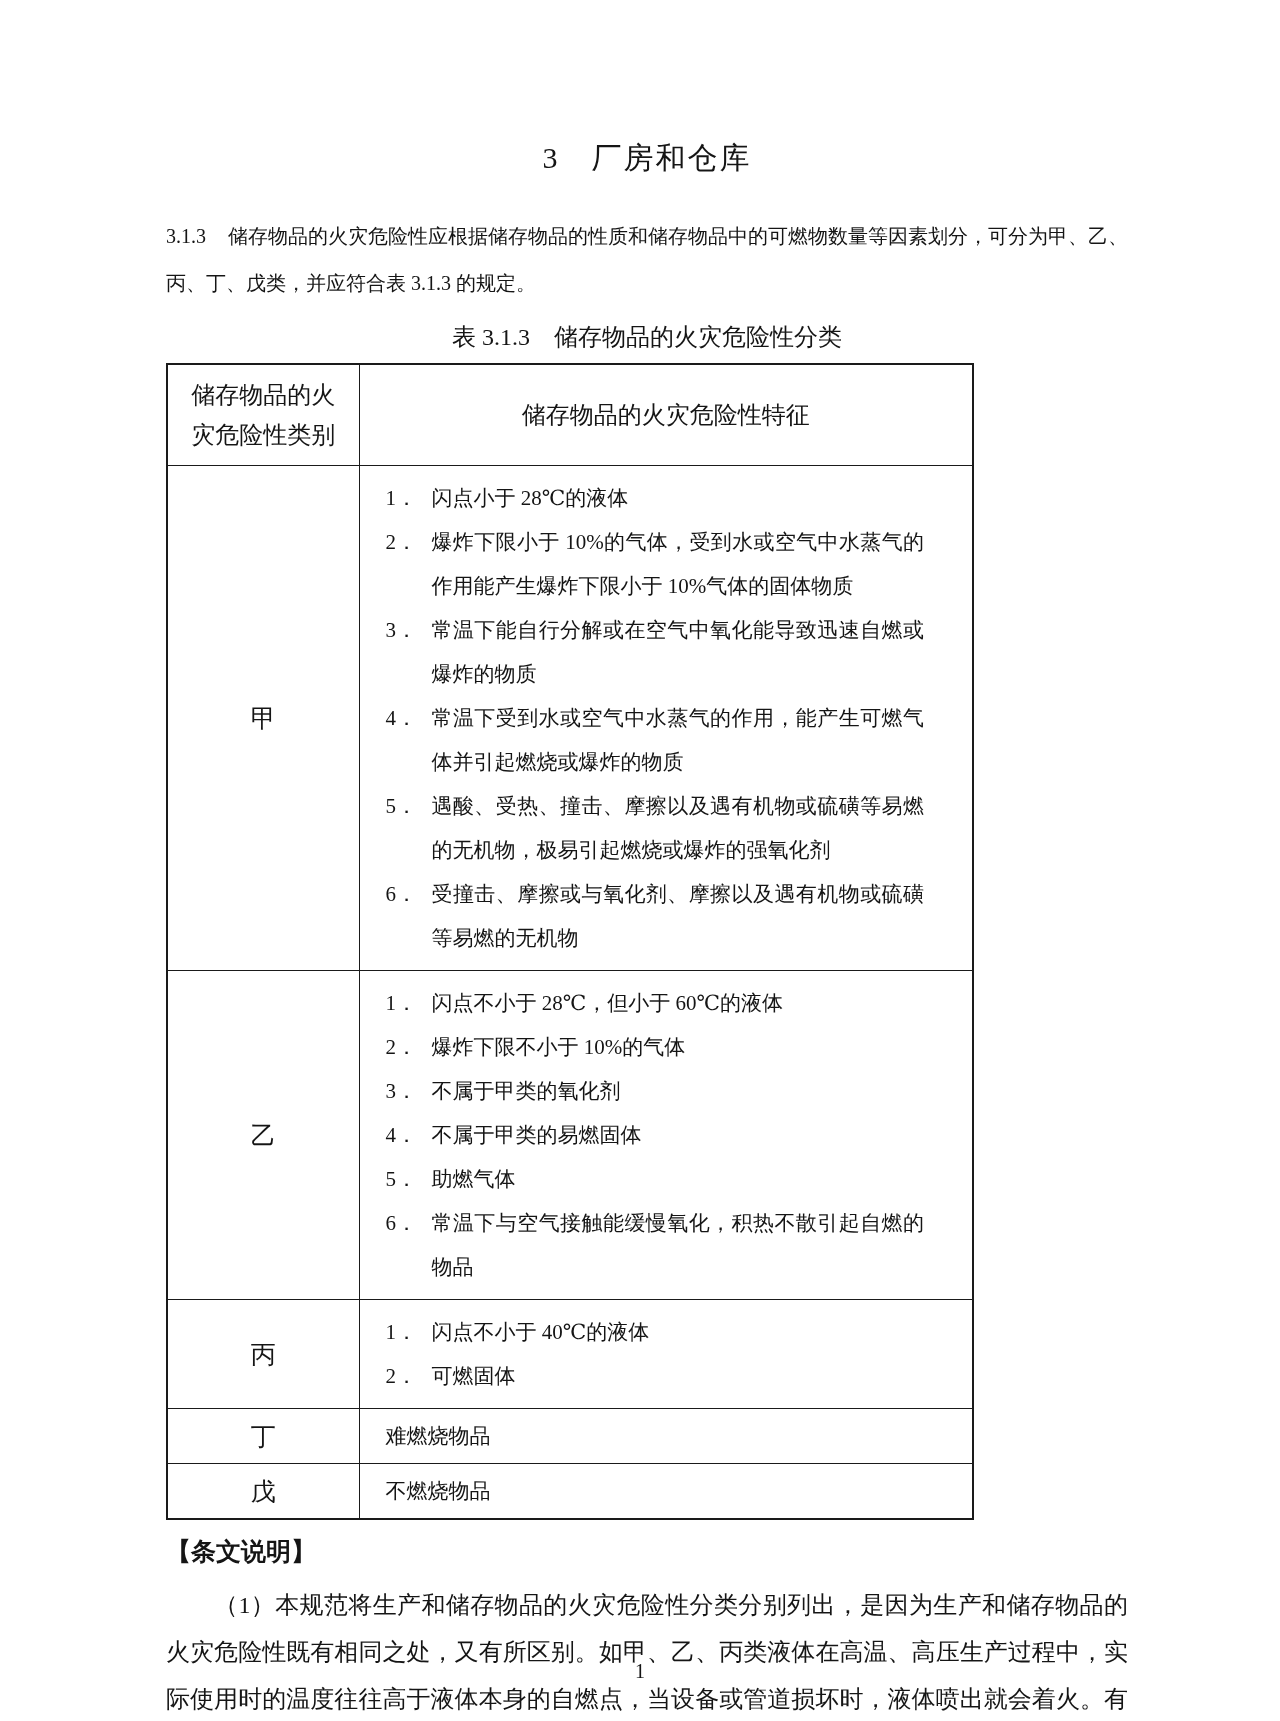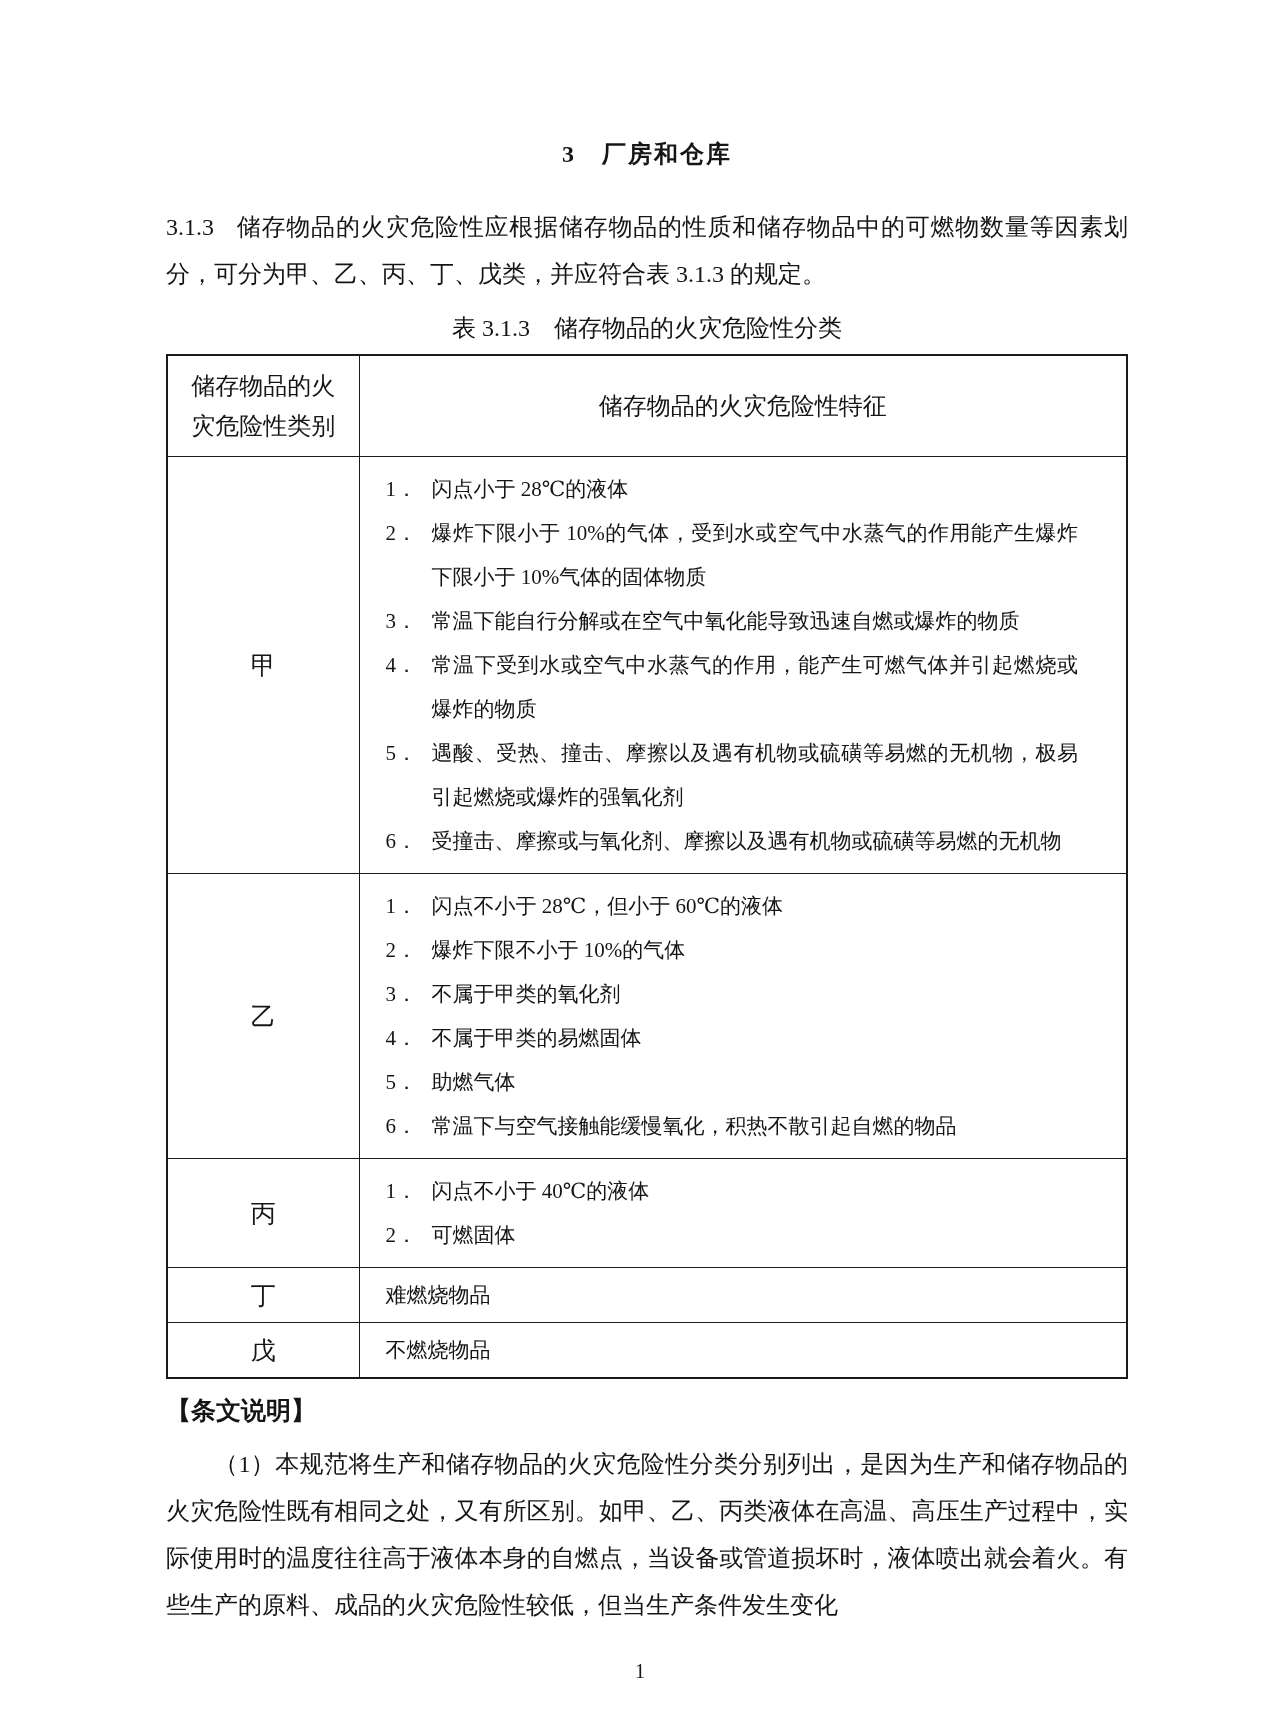--- a/index.html
+++ b/index.html
@@ -9,40 +9,40 @@
     margin:0 auto;
     background:#ffffff;
     color:#151515;
     font-family:"Liberation Serif","DejaVu Serif",serif;
     box-sizing:border-box;
     padding:138px 152px 0 166px;
   }
   .title{
     margin:0 0 34px 0;
     text-align:center;
-    font-size:24px;
-    font-weight:bold;
+    font-size:30px;
+    font-weight:normal;
     letter-spacing:2px;
   }
   .clause{
     margin:0;
-    font-size:24px;
+    font-size:20px;
     line-height:47px;
     text-align:justify;
   }
   .clause-num{margin-right:22px;}
   .table-caption{
     margin:14px 0 10px 0;
     text-align:center;
     font-size:24px;
     font-weight:normal;
   }
   table.cls-table{
     border-collapse:collapse;
-    width:962px;
+    width:808px;
     table-layout:fixed;
     border:2px solid #1a1a1a;
   }
   table.cls-table td, table.cls-table th{
     border:1px solid #1a1a1a;
     vertical-align:middle;
     box-sizing:border-box;
   }
   col.c1{width:192px;}
   .head-cat{

